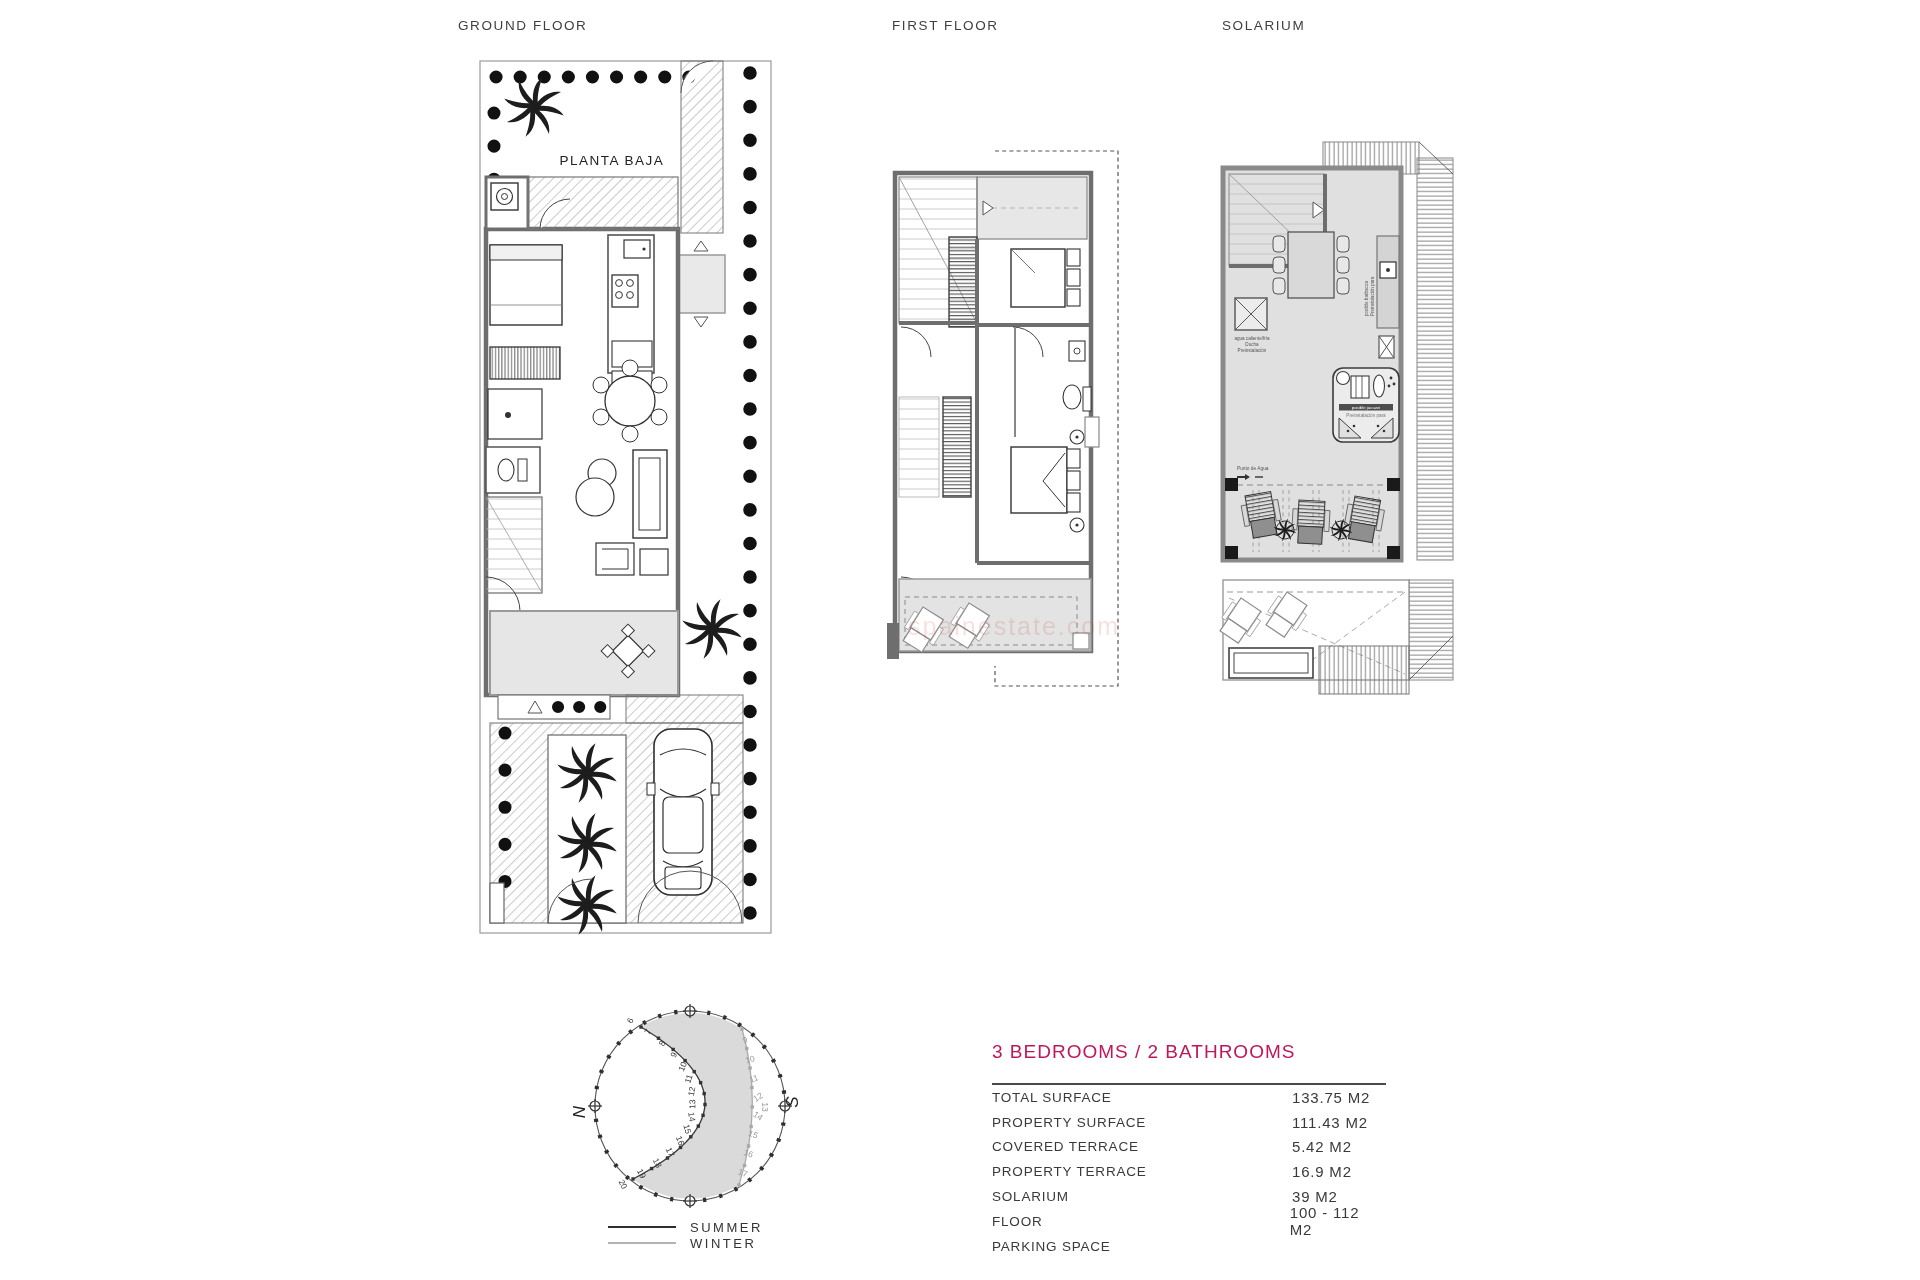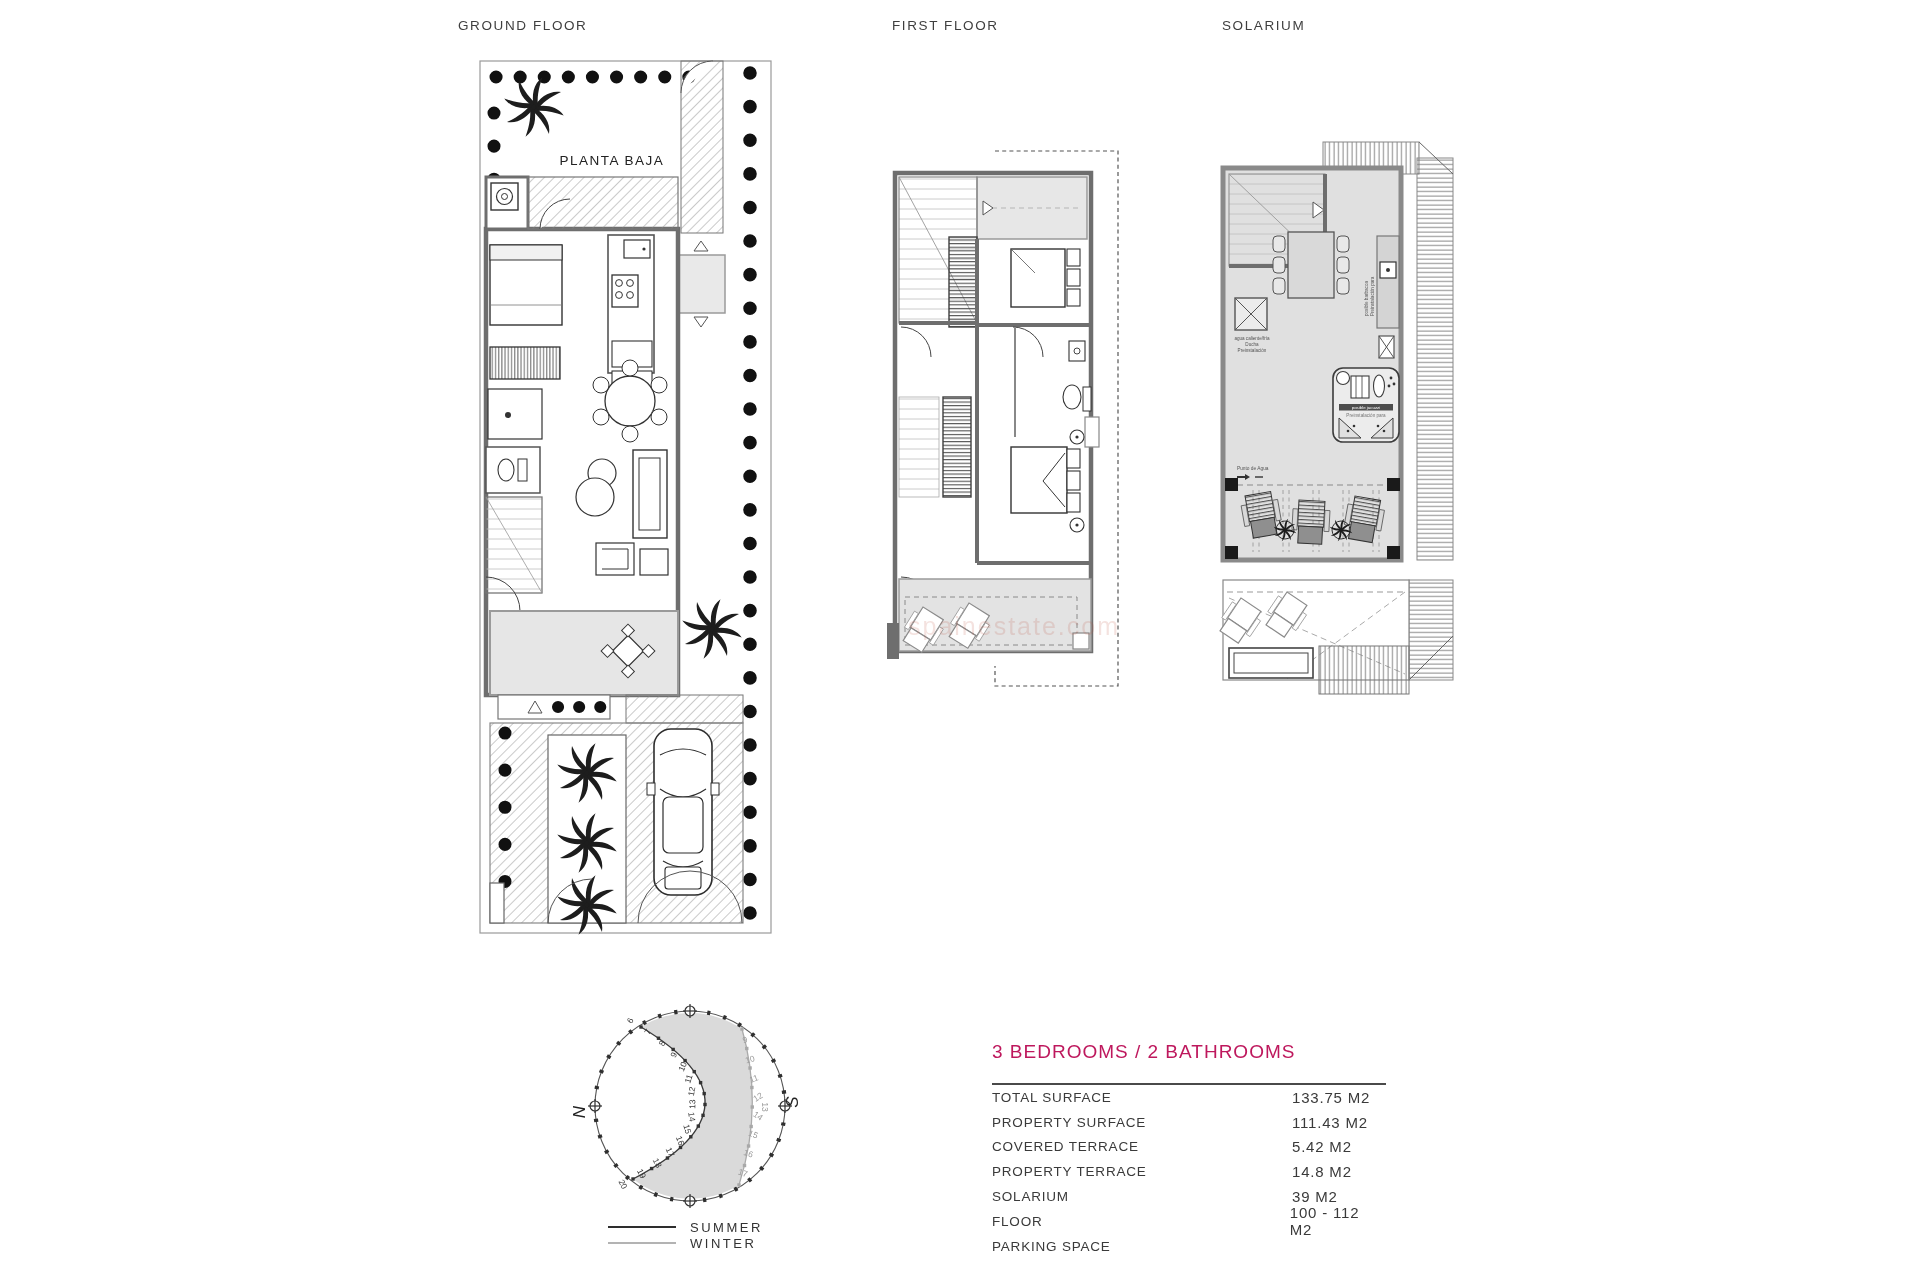--- a/index.html
+++ b/index.html
@@ -531,21 +531,21 @@
   <div class="t-row">
     <div class="t-label">PROPERTY SURFACE</div>
     <div class="t-value">111.43 M2</div>
   </div>
   <div class="t-row">
     <div class="t-label">COVERED TERRACE</div>
     <div class="t-value">5.42 M2</div>
   </div>
   <div class="t-row">
     <div class="t-label">PROPERTY TERRACE</div>
-    <div class="t-value">14.8 M2</div>
+    <div class="t-value">16.9 M2</div>
   </div>
   <div class="t-row">
     <div class="t-label">SOLARIUM</div>
     <div class="t-value">39 M2</div>
   </div>
   <div class="t-row">
     <div class="t-label">FLOOR</div>
     <div class="t-value">100 - 112 M2</div>
   </div>
   <div class="t-row">

